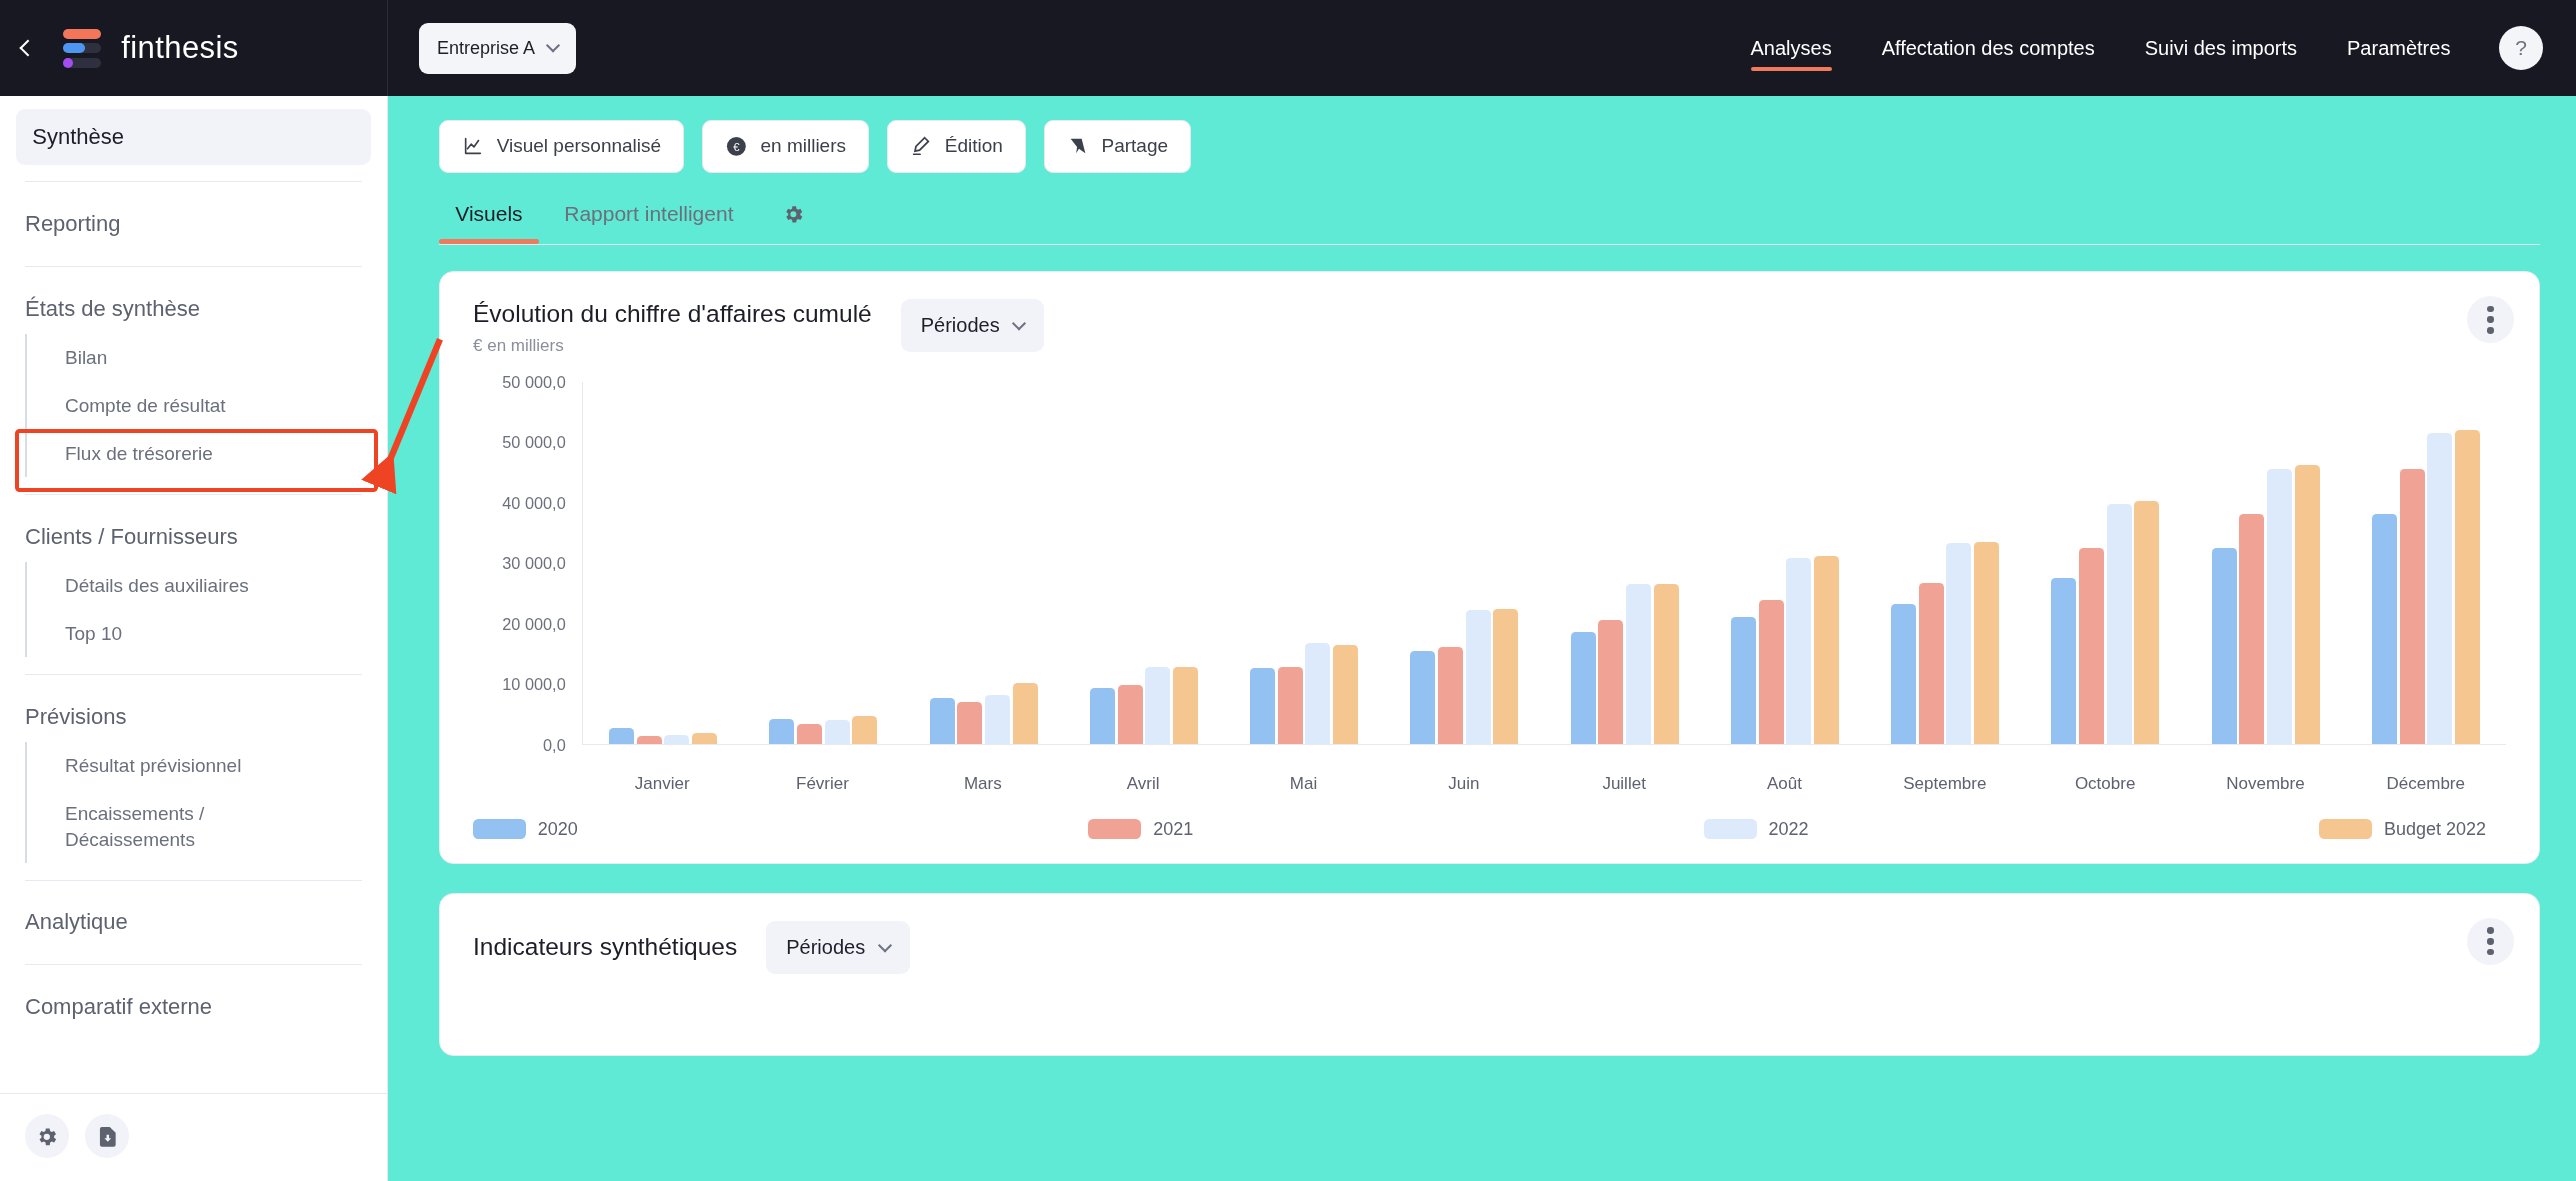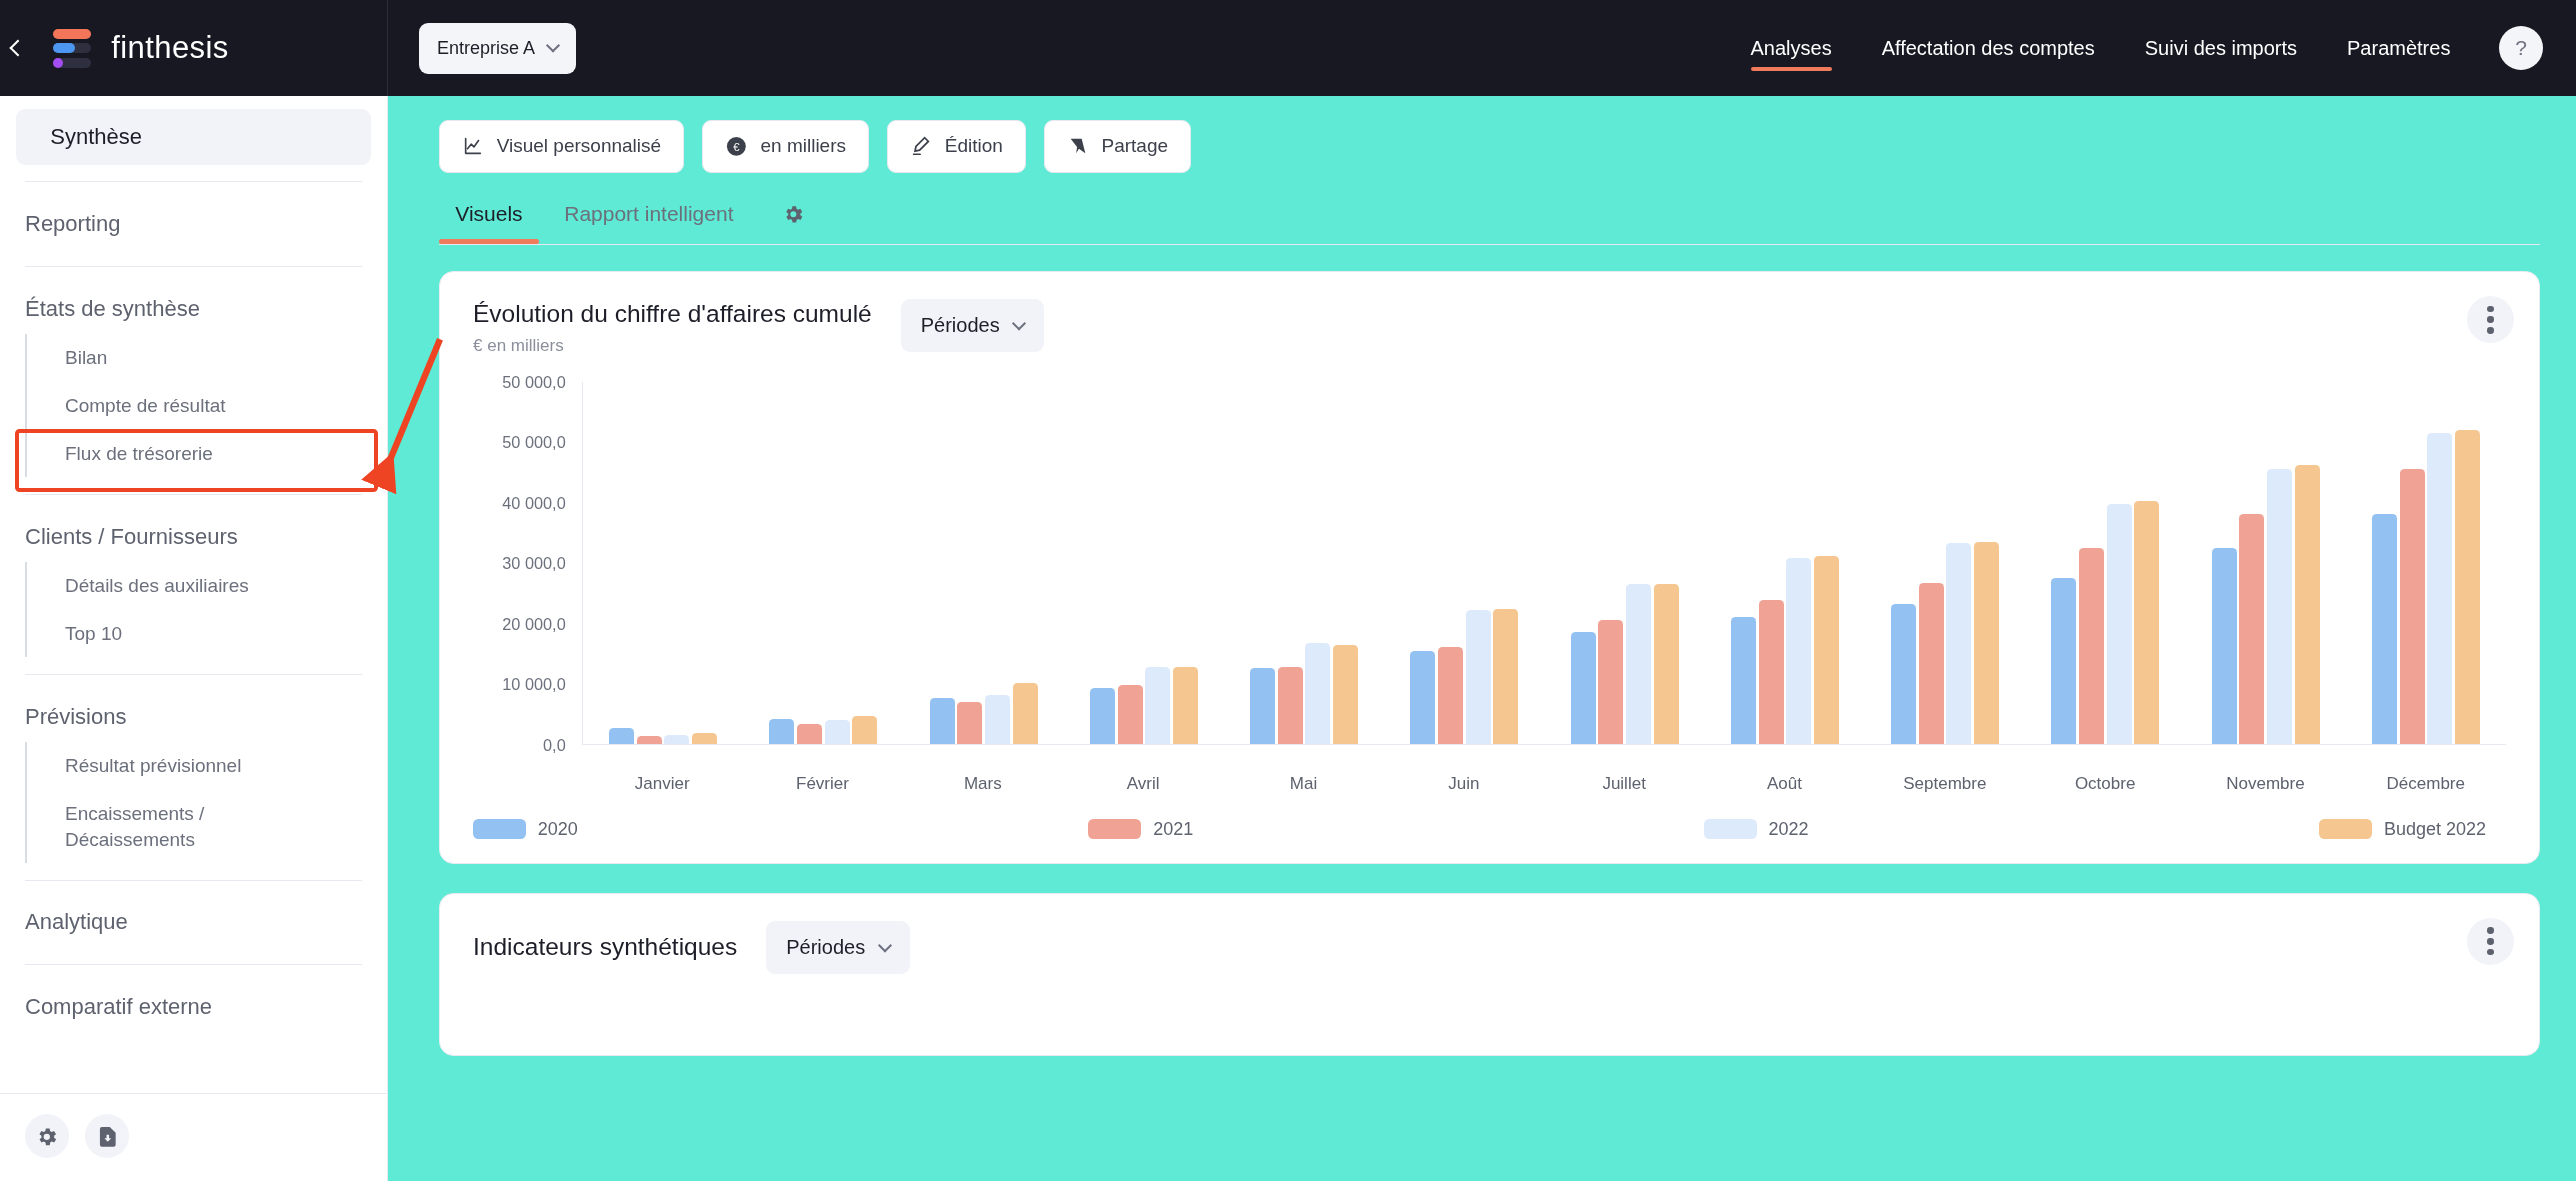--- a/index.html
+++ b/index.html
@@ -11,21 +11,21 @@
   }
   .app { position: relative; width: 2576px; height: 1182px; display: flex; flex-direction: column; }
 
   
   .topbar {
     height: 96px; background: #171822; display: flex; align-items: center;
     flex: 0 0 96px; position: relative; z-index: 5;
   }
   .topbar-left {
     width: 388px; height: 96px; display: flex; align-items: center;
-    padding-left: 2px; gap: 20px; border-right: 0.9px solid #2b2d3a;
+    padding-left: 12px; gap: 20px; border-right: 0.9px solid #2b2d3a;
   }
   .collapse-btn {
     width: 31px; height: 31px; display: flex; align-items: center; justify-content: center;
     cursor: pointer;
   }
   .chev-left { width: 11.8px; height: 11.8px; border-left: 2.7px solid #ffffff; border-bottom: 2.7px solid #ffffff;
     transform: rotate(45deg); }
   .brand { display: flex; align-items: center; gap: 16.3px; }
   .logo-mark { width: 42px; height: 42px; display: flex; flex-direction: column; justify-content: center; gap: 4.5px; }
   .logo-row { height: 10px; border-radius: 5.4px; display: flex; align-items: center; }
@@ -64,21 +64,21 @@
   
   .body { display: flex; flex: 1; min-height: 0; }
 
   
   .sidebar {
     width: 388px; flex: 0 0 388px; background: #ffffff; border-right: 0.9px solid #e6e9f0;
     display: flex; flex-direction: column; position: relative; padding-top: 12.7px;
   }
   .side-top {
     margin: 0 16.3px 0 16.3px; height: 56px; background: #f1f3f8; border-radius: 9px;
-    display: flex; align-items: center; padding-left: 34px; font-size: 22px; color: #1d1e28; cursor: pointer;
+    display: flex; align-items: center; padding-left: 16px; font-size: 22px; color: #1d1e28; cursor: pointer;
   }
   .side-divider { height: 0.9px; background: #e6e9f0; margin: 16.3px 25px; }
   .side-group-title {
     font-size: 22px; color: #5d626e; padding: 12.7px 25px 12.7px 25px; cursor: pointer;
   }
   .side-group-title.plain { color: #5d626e; }
   .side-sub {
     font-size: 19px; color: #6b707c; padding: 11px 0 11px 38px; margin: 0 25px;
     border-left: 2.7px solid #d8dce5; cursor: pointer; line-height: 1.35;
   }

